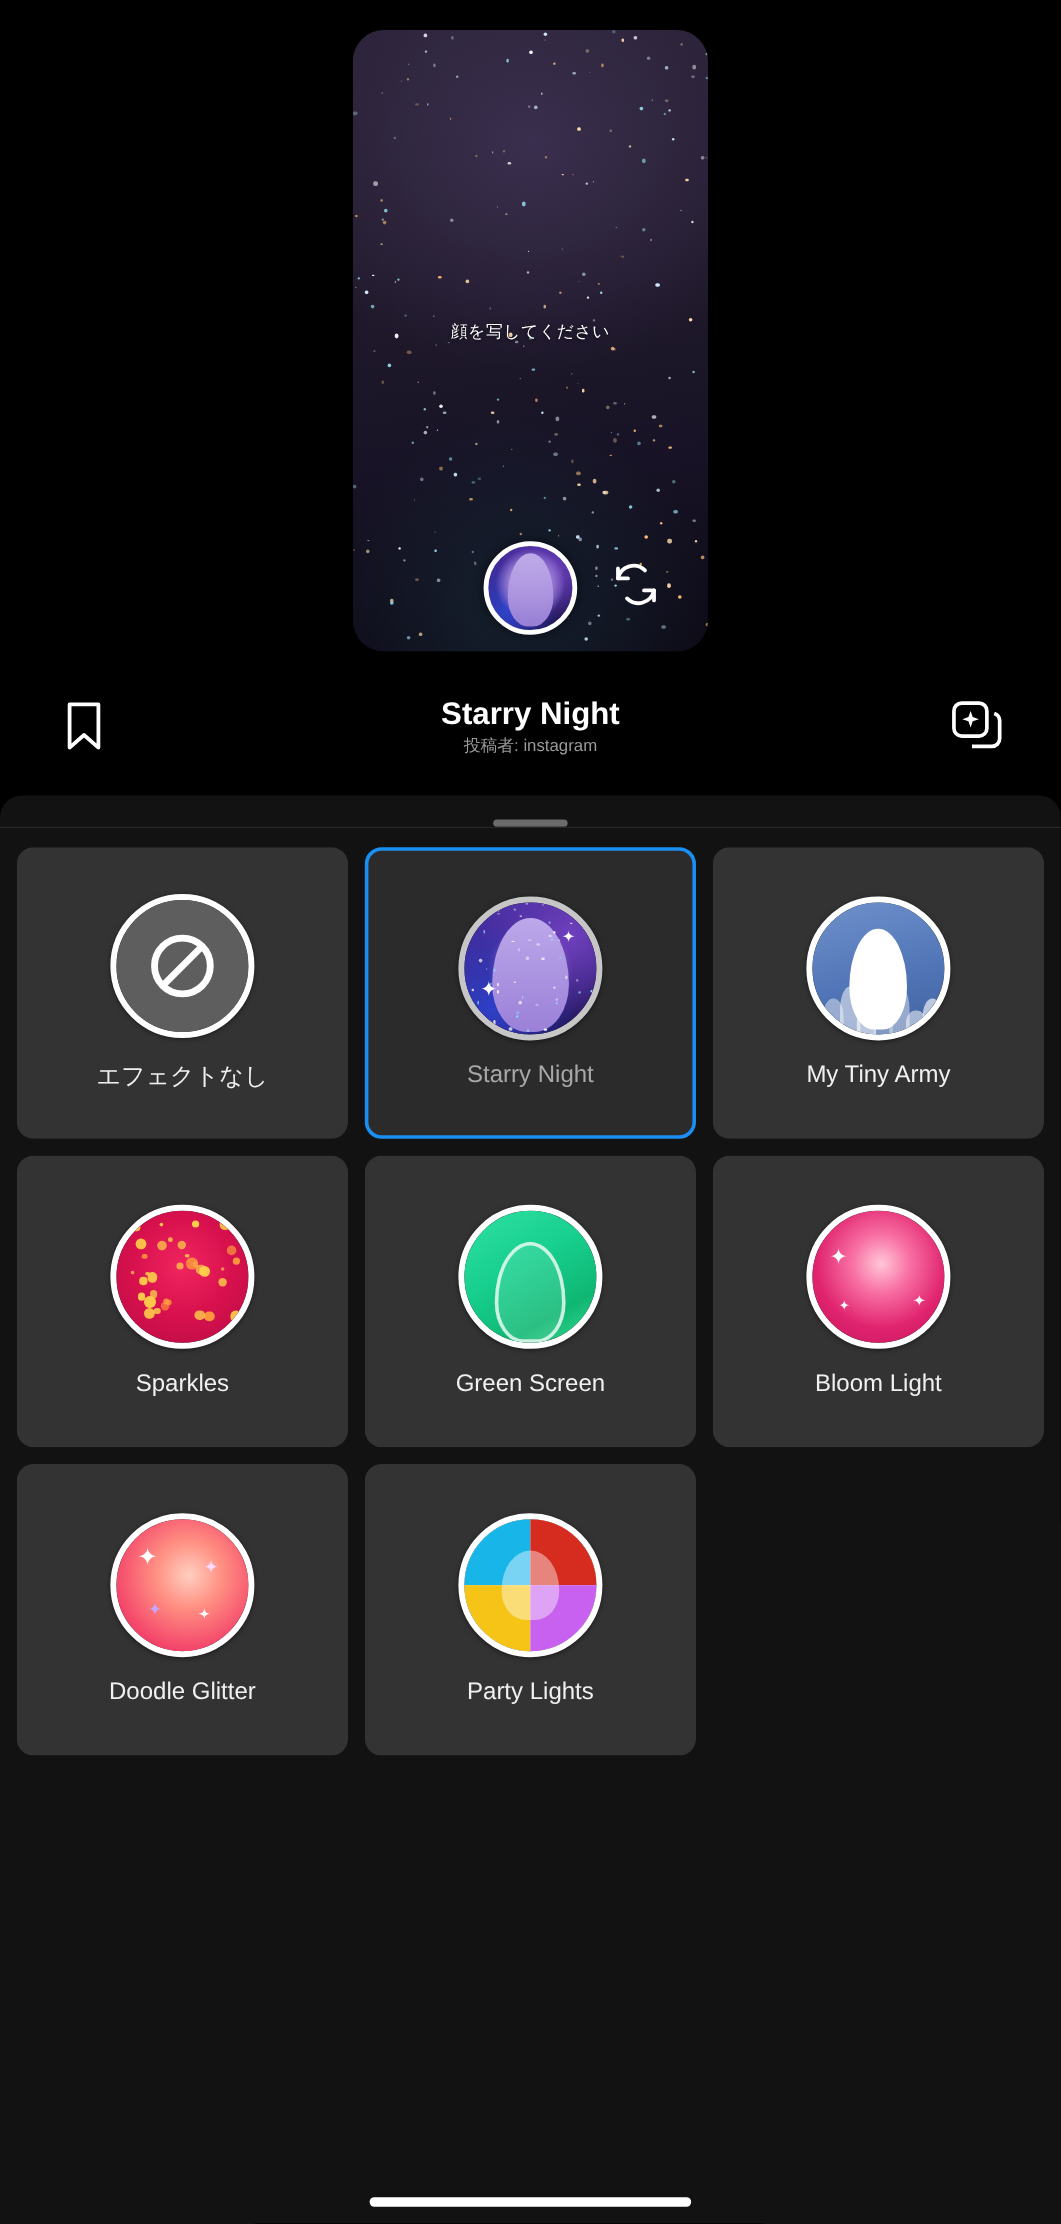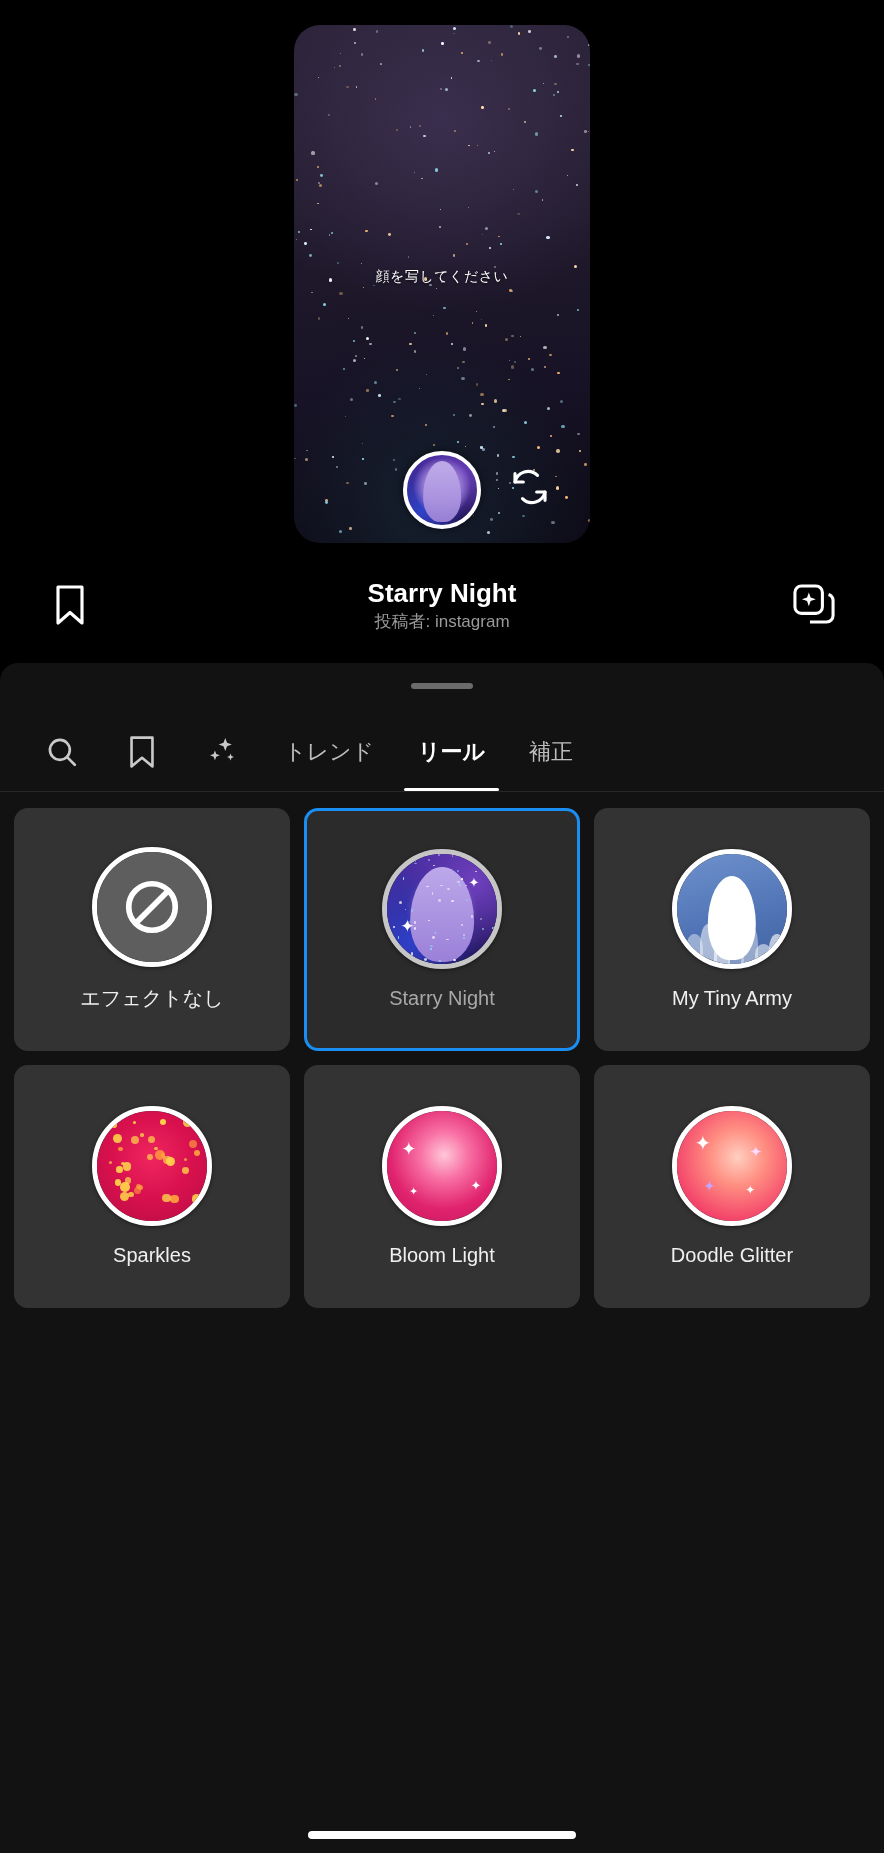--- a/index.html
+++ b/index.html
@@ -66,21 +66,21 @@
   .title-bar {
     position:absolute; left:0; top:555px; width:884px; height:100px;
     display:flex; align-items:center; justify-content:space-between;
     padding:0 40px;
   }
   .title-center { text-align:center; flex:1; }
   .effect-title {
     color:#fff; font-size:26px; font-weight:bold; line-height:1.22;
   }
   .effect-author {
-    color:#9a9a9a; font-size:17px; line-height:1.25; margin-top:2px;
+    color:#9a9a9a; font-size:14px; line-height:1.25; margin-top:2px;
   }
   .icon-btn { width:60px; display:flex; align-items:center; justify-content:center; }
 
   
   .sheet {
     position:absolute; left:0; top:663px; width:884px; height:1190px;
     background:#121212;
     border-radius:18px 18px 0 0;
   }
   .grabber {
@@ -495,44 +495,20 @@
         <rect x="1.2" y="1.2" width="17" height="17" rx="4"></rect>
         <path d="M22 6.5a4 4 0 0 1 2.8 3.6v9.4a4 4 0 0 1-4 4H10.5"></path>
         <path d="M9.8 5.2l1.1 3.2 3.2 1.1-3.2 1.1-1.1 3.2-1.1-3.2-3.2-1.1 3.2-1.1z" fill="#fff" stroke="none"></path>
       </svg>
     </div>
   </div>
 
   <div class="sheet">
     <div class="grabber"></div>
 
-    <div class="tabs">
-      <div class="tab-icon">
-        <svg width="34" height="34" viewBox="0 0 24 24" fill="none" stroke="#c9c9c9" stroke-width="1.9" stroke-linecap="round">
-          <circle cx="10.5" cy="10.5" r="7"></circle>
-          <line x1="15.8" y1="15.8" x2="21" y2="21"></line>
-        </svg>
-      </div>
-      <div class="tab-icon">
-        <svg width="30" height="34" viewBox="0 0 22 26" fill="none" stroke="#c9c9c9" stroke-width="2" stroke-linejoin="round">
-          <path d="M3 2h16v22l-8-6.6L3 24z"></path>
-        </svg>
-      </div>
-      <div class="tab-icon">
-        <svg width="34" height="34" viewBox="0 0 26 26" fill="#c9c9c9">
-          <path d="M15.5 2.2l1.35 3.7 3.7 1.35-3.7 1.35-1.35 3.7-1.35-3.7-3.7-1.35 3.7-1.35z"></path>
-          <path d="M7.6 11.8l1 2.75 2.75 1-2.75 1-1 2.75-1-2.75-2.75-1 2.75-1z"></path>
-          <path d="M19.5 14.2l.72 1.95 1.95.72-1.95.72-.72 1.95-.72-1.95-1.95-.72 1.95-.72z"></path>
-        </svg>
-      </div>
-
-      <div class="tab-text">トレンド</div>
-      <div class="tab-text active">リール</div>
-      <div class="tab-text">補正</div>
-    </div>
     <div class="tabs-divider"></div>
 
     <div class="grid" id="effects-grid">
         <div class="card">
           <div class="thumb">
             <div class="t-none" style="position: absolute; inset: 0px;">
               <svg width="62" height="62" viewBox="0 0 24 24" fill="none" stroke="#fff" stroke-width="2.2">
                 <circle cx="12" cy="12" r="9"></circle>
                 <line x1="5.6" y1="18.4" x2="18.4" y2="5.6"></line>
               </svg>
@@ -660,36 +636,56 @@
               <i style="position: absolute; border-radius: 50%; background: rgb(255, 210, 74); width: 3.73035px; height: 3.73035px; left: 38.9071%; top: 19.813%; opacity: 0.804699;"></i>
               <i style="position: absolute; border-radius: 50%; background: rgb(255, 210, 74); width: 9.45373px; height: 9.45373px; left: 21.1033%; top: 64.6582%; opacity: 0.933521;"></i>
               <i style="position: absolute; border-radius: 50%; background: rgb(255, 210, 74); width: 8.08382px; height: 8.08382px; left: 30.5965%; top: 22.5028%; opacity: 0.724851;"></i>
               <i style="position: absolute; border-radius: 50%; background: rgb(255, 161, 60); width: 9.42886px; height: 9.42886px; left: 52.9785%; top: 35.5648%; opacity: 0.805377;"></i>
             </div>
           </div>
           <div class="card-label">Sparkles</div>
         </div>
         <div class="card">
           <div class="thumb">
+            <div class="t-green" style="position: absolute; inset: 0px;">
+              <span class="sil"></span>
+            </div>
+          </div>
+          <div class="card-label">Green Screen</div>
+        </div>
+        <div class="card">
+          <div class="thumb">
             <div class="t-bloom" style="position: absolute; inset: 0px;">
               <span class="sparkle" style="left: 13%; top: 26%; font-size: 18px;">✦</span>
               <span class="sparkle" style="left: 76%; top: 62%; font-size: 13px;">✦</span>
               <span class="sparkle" style="left: 20%; top: 68%; font-size: 11px;">✦</span>
             </div>
           </div>
           <div class="card-label">Bloom Light</div>
         </div>
         <div class="card">
           <div class="thumb">
             <div class="t-doodle" style="position: absolute; inset: 0px;">
               <span class="sparkle" style="left: 16%; top: 20%; font-size: 20px; color: rgb(255, 255, 255);">✦</span>
               <span class="sparkle" style="left: 66%; top: 30%; font-size: 15px; color: rgb(255, 217, 255);">✦</span>
               <span class="sparkle" style="left: 24%; top: 62%; font-size: 14px; color: rgb(199, 166, 255);">✦</span>
               <span class="sparkle" style="left: 62%; top: 66%; font-size: 12px; color: rgb(255, 255, 255);">✦</span>
             </div>
           </div>
           <div class="card-label">Doodle Glitter</div>
         </div>
+        <div class="card">
+          <div class="thumb">
+            <div class="t-party" style="position: absolute; inset: 0px;">
+              <i style="left: 0px; top: 0px; background: rgb(24, 182, 232);"></i>
+              <i style="left: 50%; top: 0px; background: rgb(214, 43, 31);"></i>
+              <i style="left: 0px; top: 50%; background: rgb(246, 196, 22);"></i>
+              <i style="left: 50%; top: 50%; background: rgb(200, 97, 239);"></i>
+              <i style="left: 28%; top: 24%; width: 44%; height: 52%; border-radius: 50% 50% 42% 42% / 58% 58% 42% 42%; background: rgba(255, 255, 255, 0.42);"></i>
+            </div>
+          </div>
+          <div class="card-label">Party Lights</div>
+        </div>
       </div>
 
     <div class="home-indicator"></div>
   </div>
 </div>
 
 </body></html>

